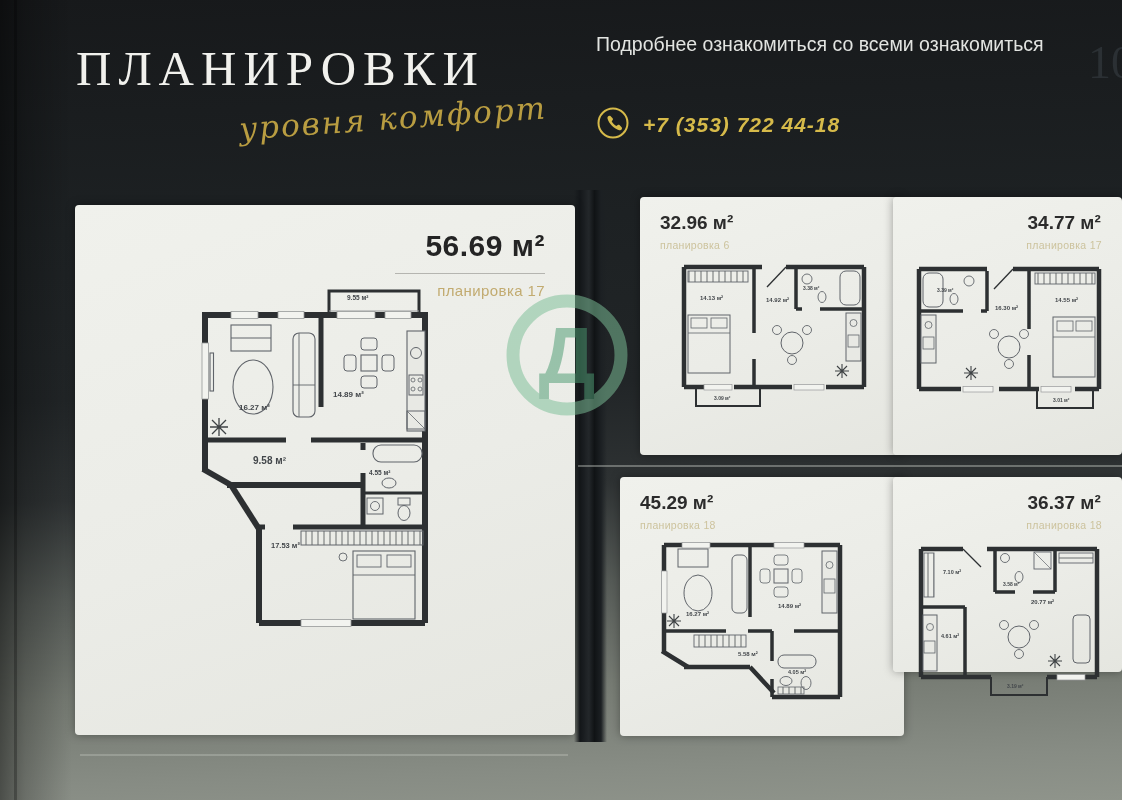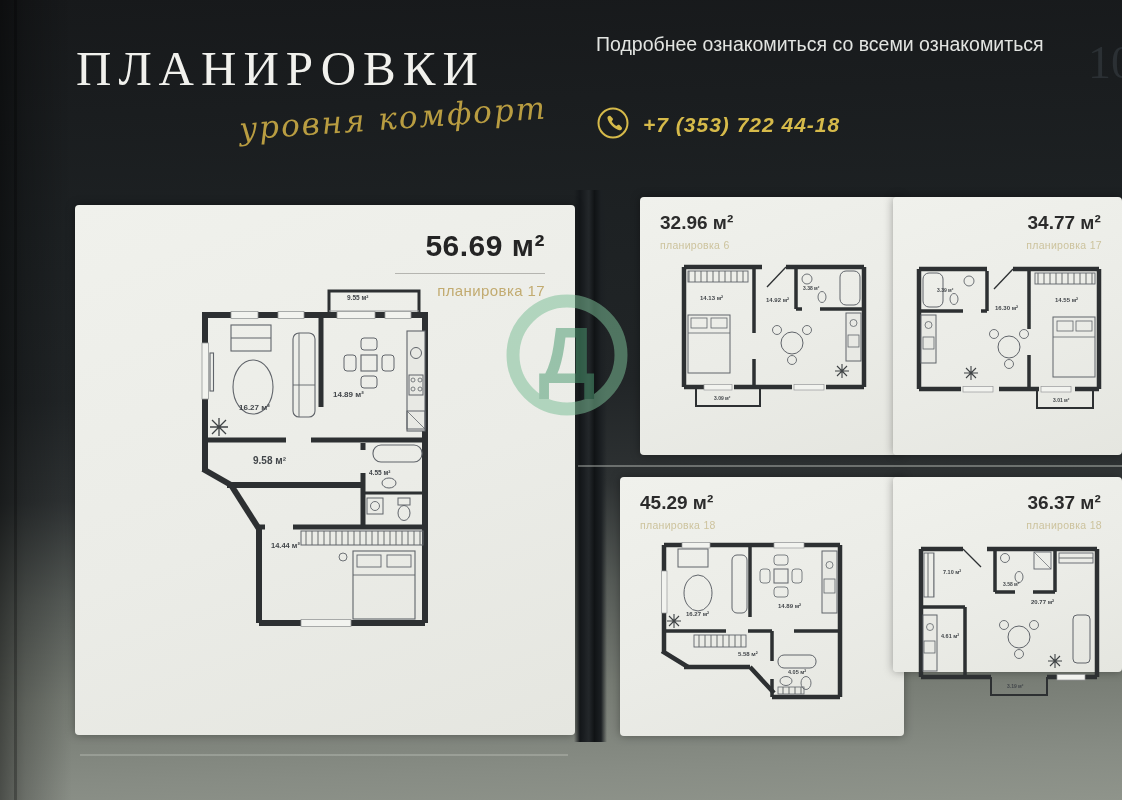--- a/index.html
+++ b/index.html
@@ -149,21 +149,21 @@
         <rect x="156" y="270" width="24" height="12" fill="none" stroke="#60646a" stroke-width=".9"></rect>
         <rect x="186" y="270" width="24" height="12" fill="none" stroke="#60646a" stroke-width=".9"></rect>
         <path d="M152,290 H214" stroke="#60646a" stroke-width=".9"></path>
         <circle cx="142" cy="272" r="4" fill="none" stroke="#60646a" stroke-width=".9"></circle>
       </svg>
       <span class="rl" style="left:146px;top:9px;font-size:6.5px;">9.55 м²</span>
       <span class="rl" style="left:38px;top:118px;font-size:8px;">16.27 м²</span>
       <span class="rl" style="left:132px;top:105px;font-size:8px;">14.89 м²</span>
       <span class="rl" style="left:52px;top:170px;font-size:10px;">9.58 м²</span>
       <span class="rl" style="left:168px;top:184px;font-size:6.5px;">4.55 м²</span>
-      <span class="rl" style="left:70px;top:256px;font-size:7.5px;">14.44 м²</span>
+      <span class="rl" style="left:70px;top:256px;font-size:7.5px;">17.53 м²</span>
     </div>
   </div>
 
   <div class="card" id="card-13">
     <div class="mini-head hl">
       <div class="mini-area">32.96 м²</div>
       <div class="mini-name">планировка 6</div>
     </div>
     <div class="plan" style="left:34px;top:60px;width:200px;height:160px;">
       <svg width="200" height="160" viewBox="0 0 200 160">

